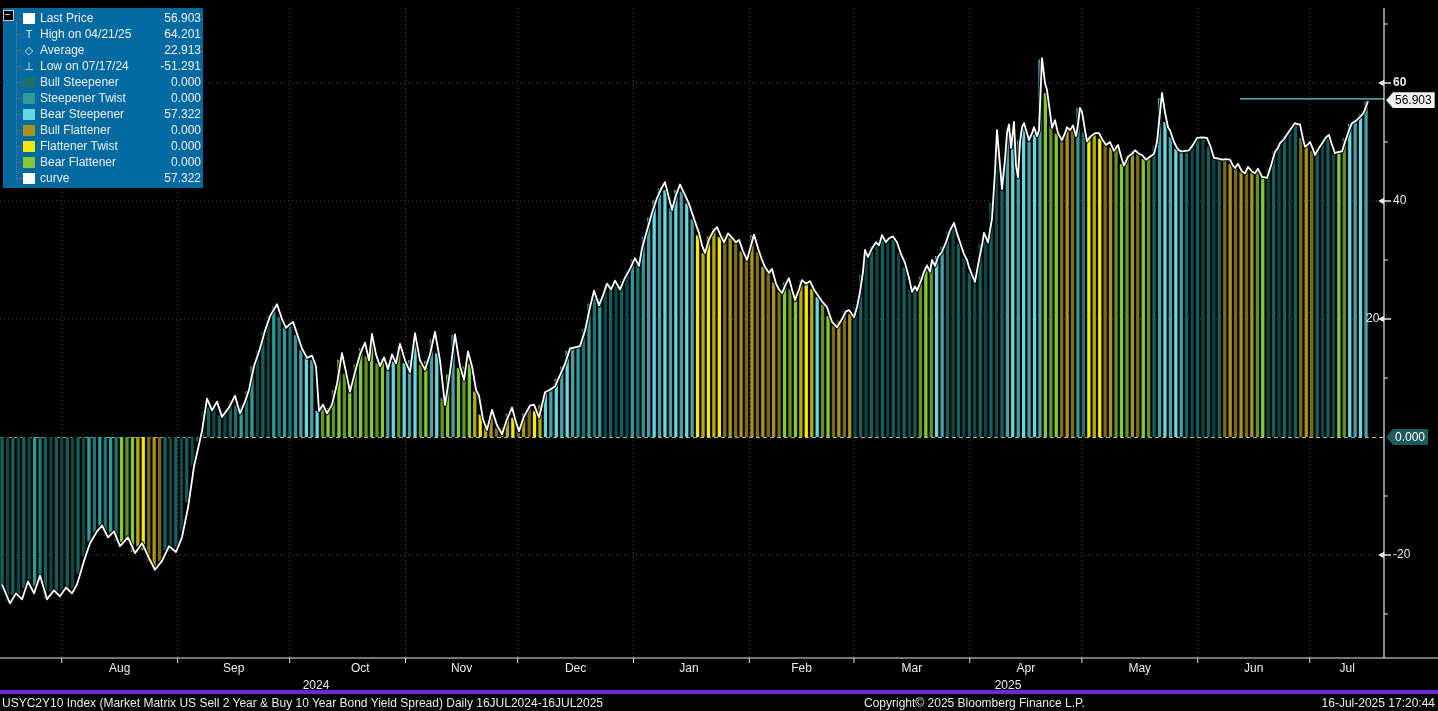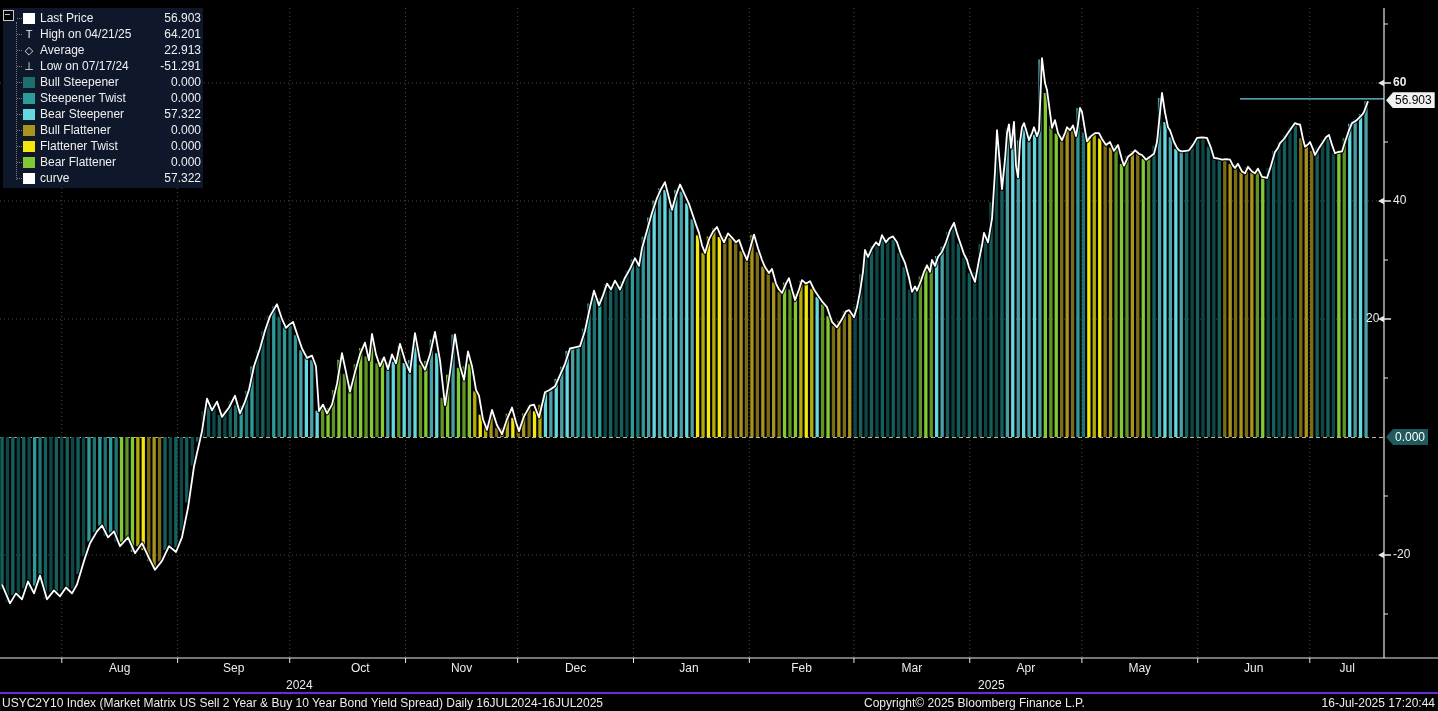--- a/index.html
+++ b/index.html
@@ -1,20 +1,20 @@
 <!DOCTYPE html>
 <html><head>
 <meta charset="utf-8">
 <style>
   html,body{margin:0;padding:0;background:#000;width:1438px;height:711px;overflow:hidden;
     font-family:"Liberation Sans","DejaVu Sans",sans-serif;-webkit-font-smoothing:none;}
   #app{position:relative;width:1438px;height:711px;background:#000;}
   #chart-svg{position:absolute;left:0;top:0;}
   
-  #legend{position:absolute;left:3px;top:8px;width:196px;background:#0f172a;color:#f0f0f0;
+  #legend{position:absolute;left:3px;top:8px;width:196px;background:#0369a1;color:#f0f0f0;
     font-size:12px;line-height:16px;z-index:5;padding:2px 2px 2px 2px;}
   #legend-tree{position:absolute;left:13px;top:14px;bottom:8px;width:0;border-left:1px dotted #7a7a7a;}
   #expand-box{position:absolute;left:3px;top:10px;width:9px;height:9px;border:1px solid #c9c9c9;
     background:#000;z-index:6;}
   #expand-box::after{content:"";position:absolute;left:1px;top:3px;width:5px;height:1px;background:#c9c9c9;}
   .legend-row{display:flex;align-items:center;height:16px;position:relative;padding-left:12px;}
   .legend-row::before{content:"";width:5px;border-top:1px dotted #7a7a7a;margin-right:1px;flex:0 0 5px;}
   .legend-swatch{width:12px;height:11px;flex:0 0 12px;margin-right:5px;}
   .legend-glyph{width:12px;flex:0 0 12px;margin-right:5px;text-align:center;color:#e8e8e8;
     font-size:11px;line-height:11px;}
@@ -22,24 +22,24 @@
   .legend-value{flex:0 0 52px;text-align:right;font-variant-numeric:tabular-nums;}
   
   .y-tick-label{position:absolute;color:#ececec;font-size:12px;z-index:3;}
   .price-tag{position:absolute;font-size:12px;z-index:6;padding:1px 3px 1px 9px;
     clip-path:polygon(7px 0,100% 0,100% 100%,7px 100%,0 50%);}
   #last-price-tag{background:#f2f2f2;color:#000;}
   #zero-tag{background:#1f5a5e;color:#fff;}
   
   .month-label{position:absolute;top:661px;width:44px;text-align:center;transform:translateX(-50%);
     color:#ececec;font-size:12px;z-index:3;}
-  .year-label{position:absolute;top:678px;width:60px;transform:translateX(-50%);
+  .year-label{position:absolute;top:678px;width:60px;text-align:center;transform:translateX(-50%);
     color:#ececec;font-size:12px;z-index:3;}
   
-  #status-bar{position:absolute;left:0;right:0;bottom:0;height:17px;border-top:2px solid #6d28d9;
+  #status-bar{position:absolute;left:0;right:0;bottom:0;height:17px;border-top:4px solid #6d28d9;
     background:#000;color:#ececec;font-size:12px;line-height:16px;z-index:4;white-space:nowrap;}
   #status-left{position:absolute;left:2px;top:1px;}
   #status-center{position:absolute;left:864px;top:1px;}
   #status-right{position:absolute;right:3px;top:1px;}
 </style>
 </head>
 <body>
 
 <div id="app">
   <svg id="chart-svg" width="1438" height="711">

